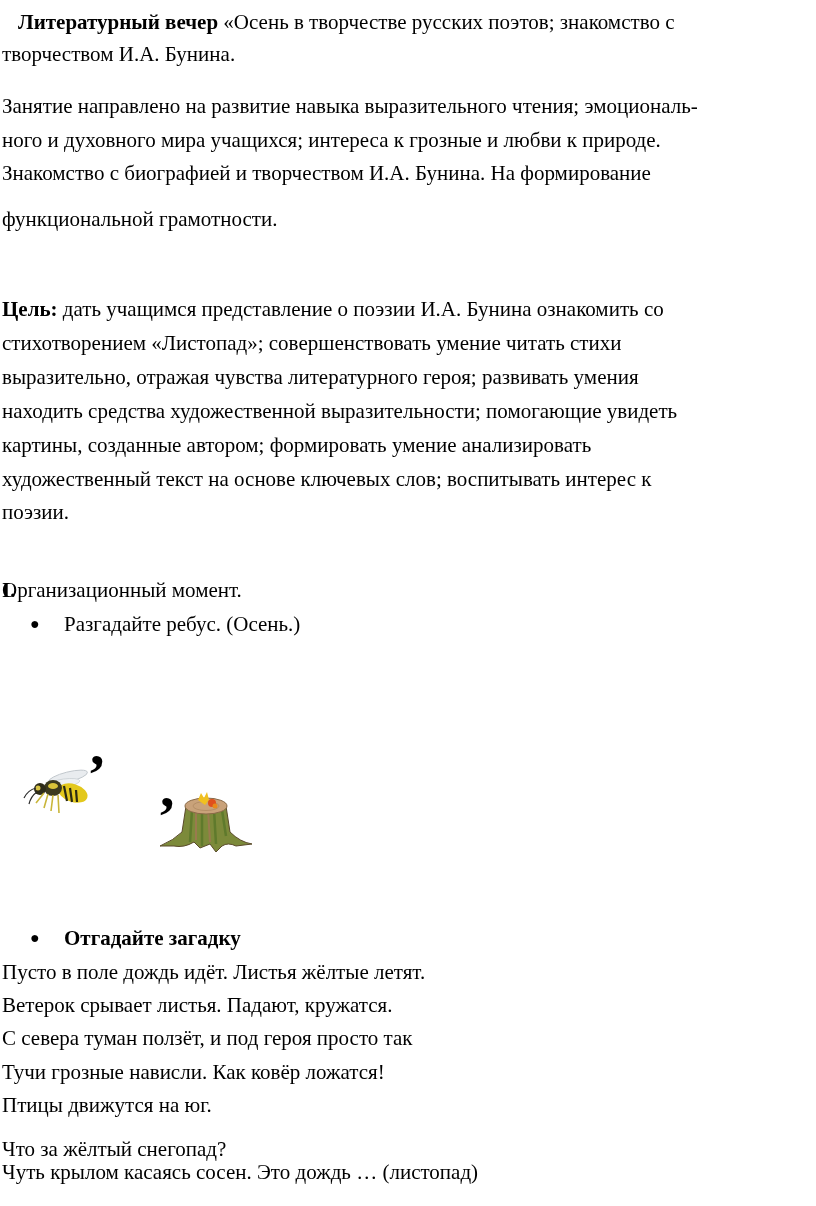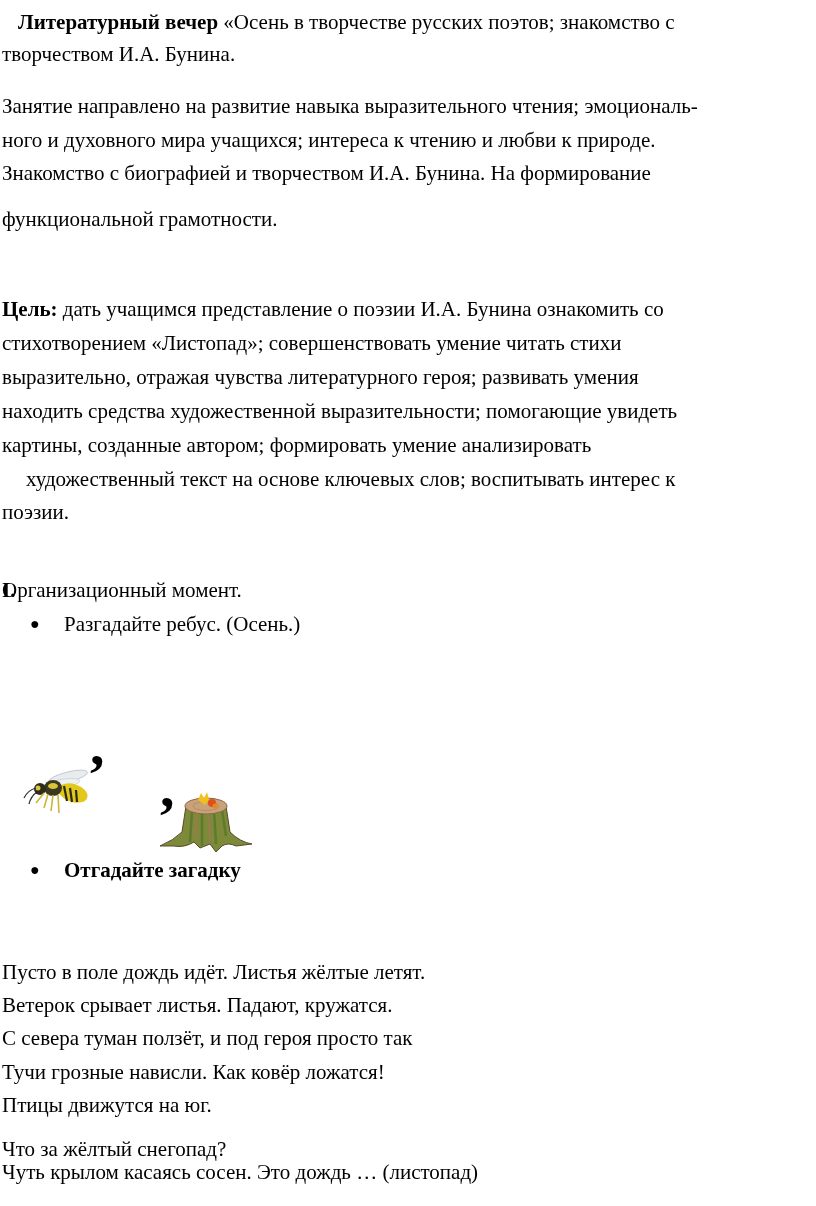--- a/index.html
+++ b/index.html
@@ -15,30 +15,30 @@
   .comma { position: absolute; font-family: "Liberation Serif", serif; font-weight: bold; font-size: 58px; line-height: 1; color: #000; }
   svg { position: absolute; overflow: visible; }
 </style>
 </head>
 <body>
 
 <p class="p" style="top:6px;margin-left:16px;"><span class="b">Литературный вечер</span><span> «Осень в творчестве русских поэтов; знакомство с</span></p>
 <p class="p" style="top:38px;">творчеством И.А. Бунина.</p>
 
 <p class="p" style="top:90px;">Занятие направлено на развитие навыка выразительного чтения; эмоциональ-</p>
-<p class="p" style="top:124px;">ного и духовного мира учащихся; интереса к чтению и любви к природе.</p>
+<p class="p" style="top:124px;">ного и духовного мира учащихся; интереса к грозные и любви к природе.</p>
 <p class="p" style="top:157px;">Знакомство с биографией и творчеством И.А. Бунина.  На формирование</p>
 <p class="p" style="top:191px;margin-top:12px;">функциональной грамотности.</p>
 
 <p class="p" style="top:293px;"><span class="b">Цель:</span><span> дать учащимся представление о поэзии И.А. Бунина ознакомить со</span></p>
 <p class="p" style="top:327px;">стихотворением «Листопад»; совершенствовать умение читать стихи</p>
 <p class="p" style="top:361px;">выразительно, отражая чувства литературного героя; развивать умения</p>
 <p class="p" style="top:395px;">находить средства художественной выразительности; помогающие увидеть</p>
 <p class="p" style="top:429px;">картины, созданные автором; формировать умение анализировать</p>
-<p class="p" style="top:463px;margin-left:24px;">художественный текст на основе ключевых слов; воспитывать интерес к</p>
+<p class="p" style="top:463px;">художественный текст на основе ключевых слов; воспитывать интерес к</p>
 <p class="p" style="top:496px;">поэзии.</p>
 
 <p class="p" style="top:546px;margin-top:28px;">Организационный момент.</p>
 <p class="p b" style="top:574px;">I.</p>
 
 <div class="bullet-row" style="top:608px;">
   <span class="bullet">●</span><span>Разгадайте ребус. (Осень.)</span>
 </div>
 
 <svg style="left:20px; top:765px;" width="72" height="55" viewBox="0 0 72 55">
@@ -60,21 +60,21 @@
   <path d="M30 20 L70 20 L74 46 Q84 56 96 58 L80 60 Q72 56 66 60 L60 66 L54 58 L44 62 L38 56 Q28 62 18 60 L4 60 Q18 54 26 46 Z" fill="#7c8a3a" stroke="#5a4a2a" stroke-width="1"></path>
   <path d="M36 24 L34 56 M46 24 L46 60 M58 24 L60 58 M66 24 L70 50" stroke="#5f7a2c" stroke-width="2.5" fill="none"></path>
   <path d="M40 26 L40 54 M52 24 L54 56" stroke="#9a7a4e" stroke-width="2" fill="none"></path>
   <ellipse cx="50" cy="20" rx="21" ry="8" fill="#c9a27a" stroke="#8a6a48" stroke-width="1"></ellipse>
   <ellipse cx="50" cy="20" rx="13" ry="4.5" fill="none" stroke="#b08a62" stroke-width="0.8"></ellipse>
   <path d="M42 14 l3 -7 l3 5 l3 -6 l2 8 l-4 5 z" fill="#f0c020"></path>
   <circle cx="56" cy="17" r="4" fill="#e0501c"></circle>
   <circle cx="59" cy="20" r="2.5" fill="#e88a1a"></circle>
 </svg>
 
-<div class="bullet-row b" style="top:854px;">
+<div class="bullet-row b" style="top:922px;">
   <span class="bullet">●</span><span>Отгадайте загадку</span>
 </div>
 
 <p class="p" style="top:956px;">Пусто в поле дождь идёт. Листья жёлтые летят.</p>
 <p class="p" style="top:989px;">Ветерок срывает листья. Падают, кружатся.</p>
 <p class="p" style="top:1022px;">С севера туман ползёт, и под героя просто так</p>
 <p class="p" style="top:1056px;">Тучи грозные нависли. Как ковёр ложатся!</p>
 <p class="p" style="top:1089px;">Птицы движутся на юг.</p>
 <p class="p" style="top:1133px;">Что за жёлтый снегопад?</p>
 <p class="p" style="top:1156px;">Чуть крылом касаясь сосен. Это дождь … (листопад)</p>

